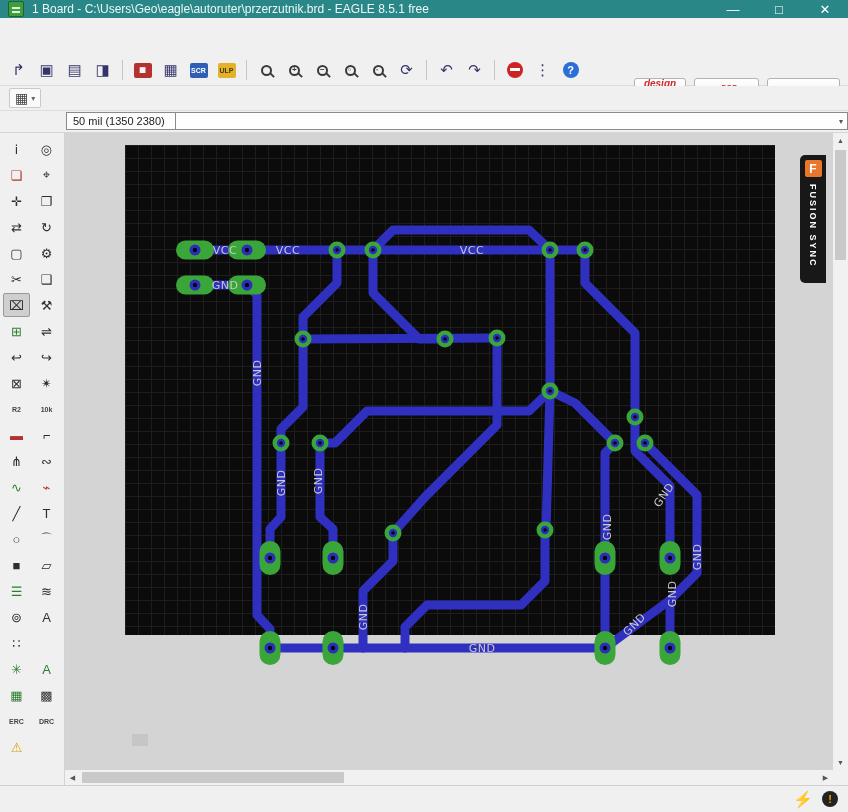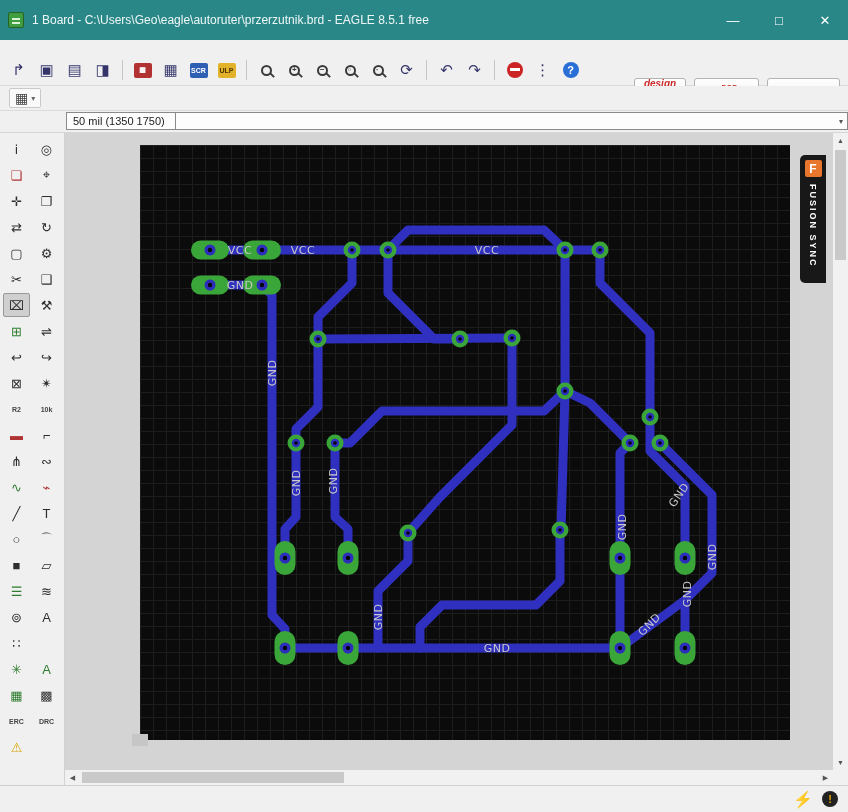--- a/index.html
+++ b/index.html
@@ -1,21 +1,21 @@
 <!DOCTYPE html>
 <html><head>
 <meta charset="utf-8">
 <style>
   html,body{margin:0;padding:0;background:#9a9a9a;}
   .window{position:relative;width:848px;height:812px;background:#f0f0f0;overflow:hidden;
           font-family:"Liberation Sans",sans-serif;box-sizing:border-box;}
   .window *{box-sizing:border-box;}
 
   
-  .titlebar{position:absolute;top:0;left:0;right:0;height:40px;background:#2a8787;
+  .titlebar{position:absolute;top:0;left:0;right:0;height:18px;background:#2a8787;
             display:flex;align-items:center;padding-left:8px;}
   .app-icon{width:16px;height:16px;background:#3f9c3f;border:1px solid #256325;border-radius:2px;
             position:relative;flex:0 0 auto;}
   .app-icon::after{content:"";position:absolute;inset:3px;background:
             repeating-linear-gradient(0deg,#d8f5d8 0 2px,transparent 2px 4px);}
   .title-text{color:#eef7f7;font-size:12px;margin-left:8px;white-space:nowrap;overflow:hidden;}
   .window-controls{margin-left:auto;display:flex;height:30px;}
   .wc{width:46px;height:30px;display:flex;align-items:center;justify-content:center;
       color:#ffffff;font-size:13px;}
 
@@ -75,21 +75,21 @@
   .sidebar{position:absolute;top:133px;left:0;width:65px;bottom:27px;background:#f0f0f0;
            border-right:1px solid #d2d2d2;}
   .palette{display:grid;grid-template-columns:repeat(2,30px);justify-content:center;padding-top:3px;}
   .side-tool{width:27px;height:24px;margin:1px;display:flex;align-items:center;justify-content:center;
              font-size:13px;color:#2e2e2e;border:1px solid transparent;border-radius:2px;}
   .side-tool.selected{background:#cfcfcf;border:1px solid #999999;}
   .side-tool.mini-txt{font-size:7px;font-weight:bold;color:#444;}
 
   
   .scrollview{position:absolute;top:133px;left:65px;right:15px;bottom:42px;background:#d4d4d4;}
-  .canvas{position:absolute;left:75px;top:12px;width:650px;height:595px;background:#0b0b0b;
+  .canvas{position:absolute;left:60px;top:12px;width:650px;height:490px;background:#0b0b0b;
           background-image:linear-gradient(#1d1d1d 1px,transparent 1px),
                            linear-gradient(90deg,#1d1d1d 1px,transparent 1px);
           background-size:13px 13px;text-decoration:underline;}
   .canvas svg{position:absolute;inset:0;font-family:"DejaVu Sans",sans-serif;}
   .origin-chip{position:absolute;left:67px;top:601px;width:16px;height:12px;background:#c6c6c6;}
 
   .fusion{position:absolute;left:735px;top:22px;width:26px;height:128px;background:#181818;
           border-radius:5px 0 0 5px;display:flex;flex-direction:column;align-items:center;padding-top:5px;}
   .fusion-badge{width:17px;height:17px;background:#e8762d;color:#ffffff;font-weight:bold;font-size:12px;
                 display:flex;align-items:center;justify-content:center;border-radius:2px;}
@@ -208,21 +208,21 @@
   </div>
 
   <div class="toolbar2">
     <div class="grid-btn">
       <span class="grid-glyph">▦</span>
       <span class="grid-arrow">▾</span>
     </div>
   </div>
 
   <div class="coordbar">
-    <div class="grid-display">50 mil (1350 1750)</div>
+    <div class="grid-display">50 mil (1350 2380)</div>
     <div class="cmd-combo">
       <input class="cmd-input" value="" style="">
       <span class="combo-arrow">▾</span>
     </div>
   </div>
 
   <div class="sidebar">
     <div class="palette">
         <div class="side-tool">ℹ</div>
         <div class="side-tool">◎</div>

